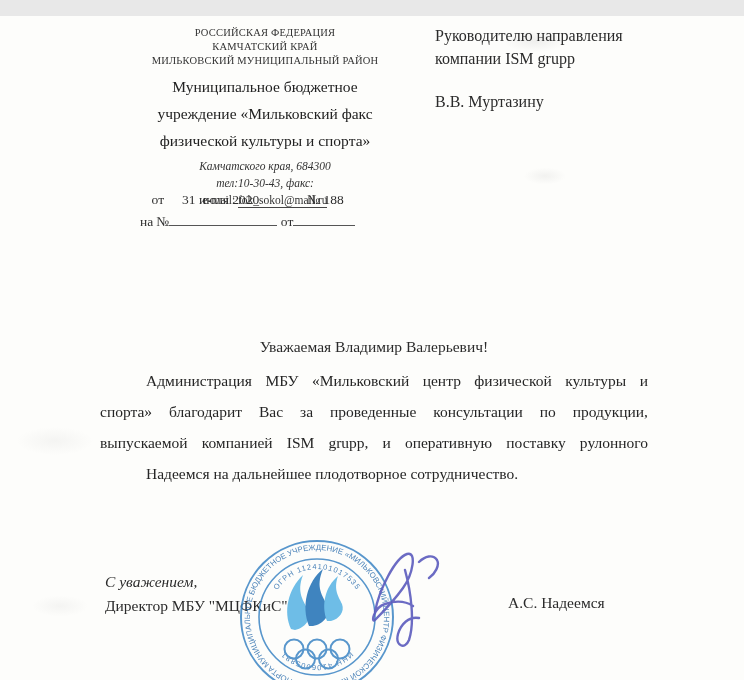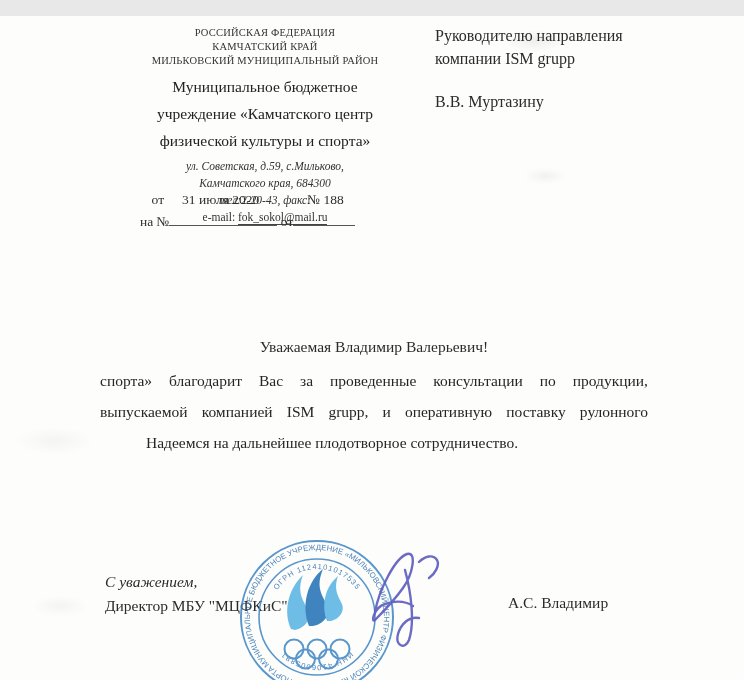--- a/index.html
+++ b/index.html
@@ -51,27 +51,26 @@
 <body>
 
 <div class="page">
 
   <div class="letterhead">
     <div class="lh-small">РОССИЙСКАЯ ФЕДЕРАЦИЯ</div>
     <div class="lh-small">КАМЧАТСКИЙ КРАЙ</div>
     <div class="lh-small">МИЛЬКОВСКИЙ МУНИЦИПАЛЬНЫЙ РАЙОН</div>
     <div class="lh-org">
       <div>Муниципальное бюджетное</div>
-      <div>учреждение «Камчатского центр</div>
+      <div>учреждение «Мильковский факс</div>
       <div>физической культуры и спорта»</div>
     </div>
     <div class="lh-addr">
-      <div>ул. Советская, д.59, с.Мильково,</div>
       <div>Камчатского края, 684300</div>
-      <div>тел:2-20-43, факс:</div>
+      <div>тел:10-30-43, факс:</div>
     </div>
     <div class="lh-email">
       <span>e-mail:</span>
       <span class="mail">fok_sokol@mail.ru</span>
     </div>
   </div>
 
   <div class="refblock">
     <div class="refrow">
       <span>от</span><span class="ref-date">31 июля 2020</span><span class="ref-num">№ 188</span>
@@ -83,30 +82,31 @@
 
   <div class="recipient">
     <div>Руководителю направления</div>
     <div>компании ISM grupp</div>
     <div class="name">В.В. Муртазину</div>
   </div>
 
   <div class="salutation">Уважаемая Владимир Валерьевич!</div>
 
   <div class="body-text">
+    <div class="jline indent">Администрация МБУ «Мильковский центр физической культуры и</div>
     <div class="jline">спорта» благодарит Вас за проведенные консультации по продукции,</div>
     <div class="jline">выпускаемой компанией ISM grupp, и оперативную поставку рулонного</div>
     <div class="indent">Надеемся на дальнейшее плодотворное сотрудничество.</div>
   </div>
 
   <div class="sig-block">
     <div class="sig-closing">С уважением,</div>
     <div>Директор МБУ "МЦФКиС"</div>
   </div>
-  <div class="sig-name">А.С. Владимир</div>
+  <div class="sig-name">А.С. Надеемся</div>
 
   <svg class="stamp" viewBox="0 0 176 176">
     <circle cx="88" cy="88" r="76" fill="none" stroke-width="2" stroke="#3c85c4"></circle>
     <circle cx="88" cy="88" r="58" fill="none" stroke-width="1.6" stroke="#3c85c4"></circle>
     <defs>
       <path id="orgRing" d="M40.62,135.38 A67,67 0 1 1 135.38,40.62 A67,67 0 1 1 40.62,135.38" fill="none"></path>
       <path id="ogrnArc" d="M40,88 A48,48 0 0 1 136,88" fill="none"></path>
       <path id="innArc" d="M136,88 A48,48 0 0 1 40,88" fill="none"></path>
     </defs>
     <text font-size="7.8" fill="#2e6fae">

